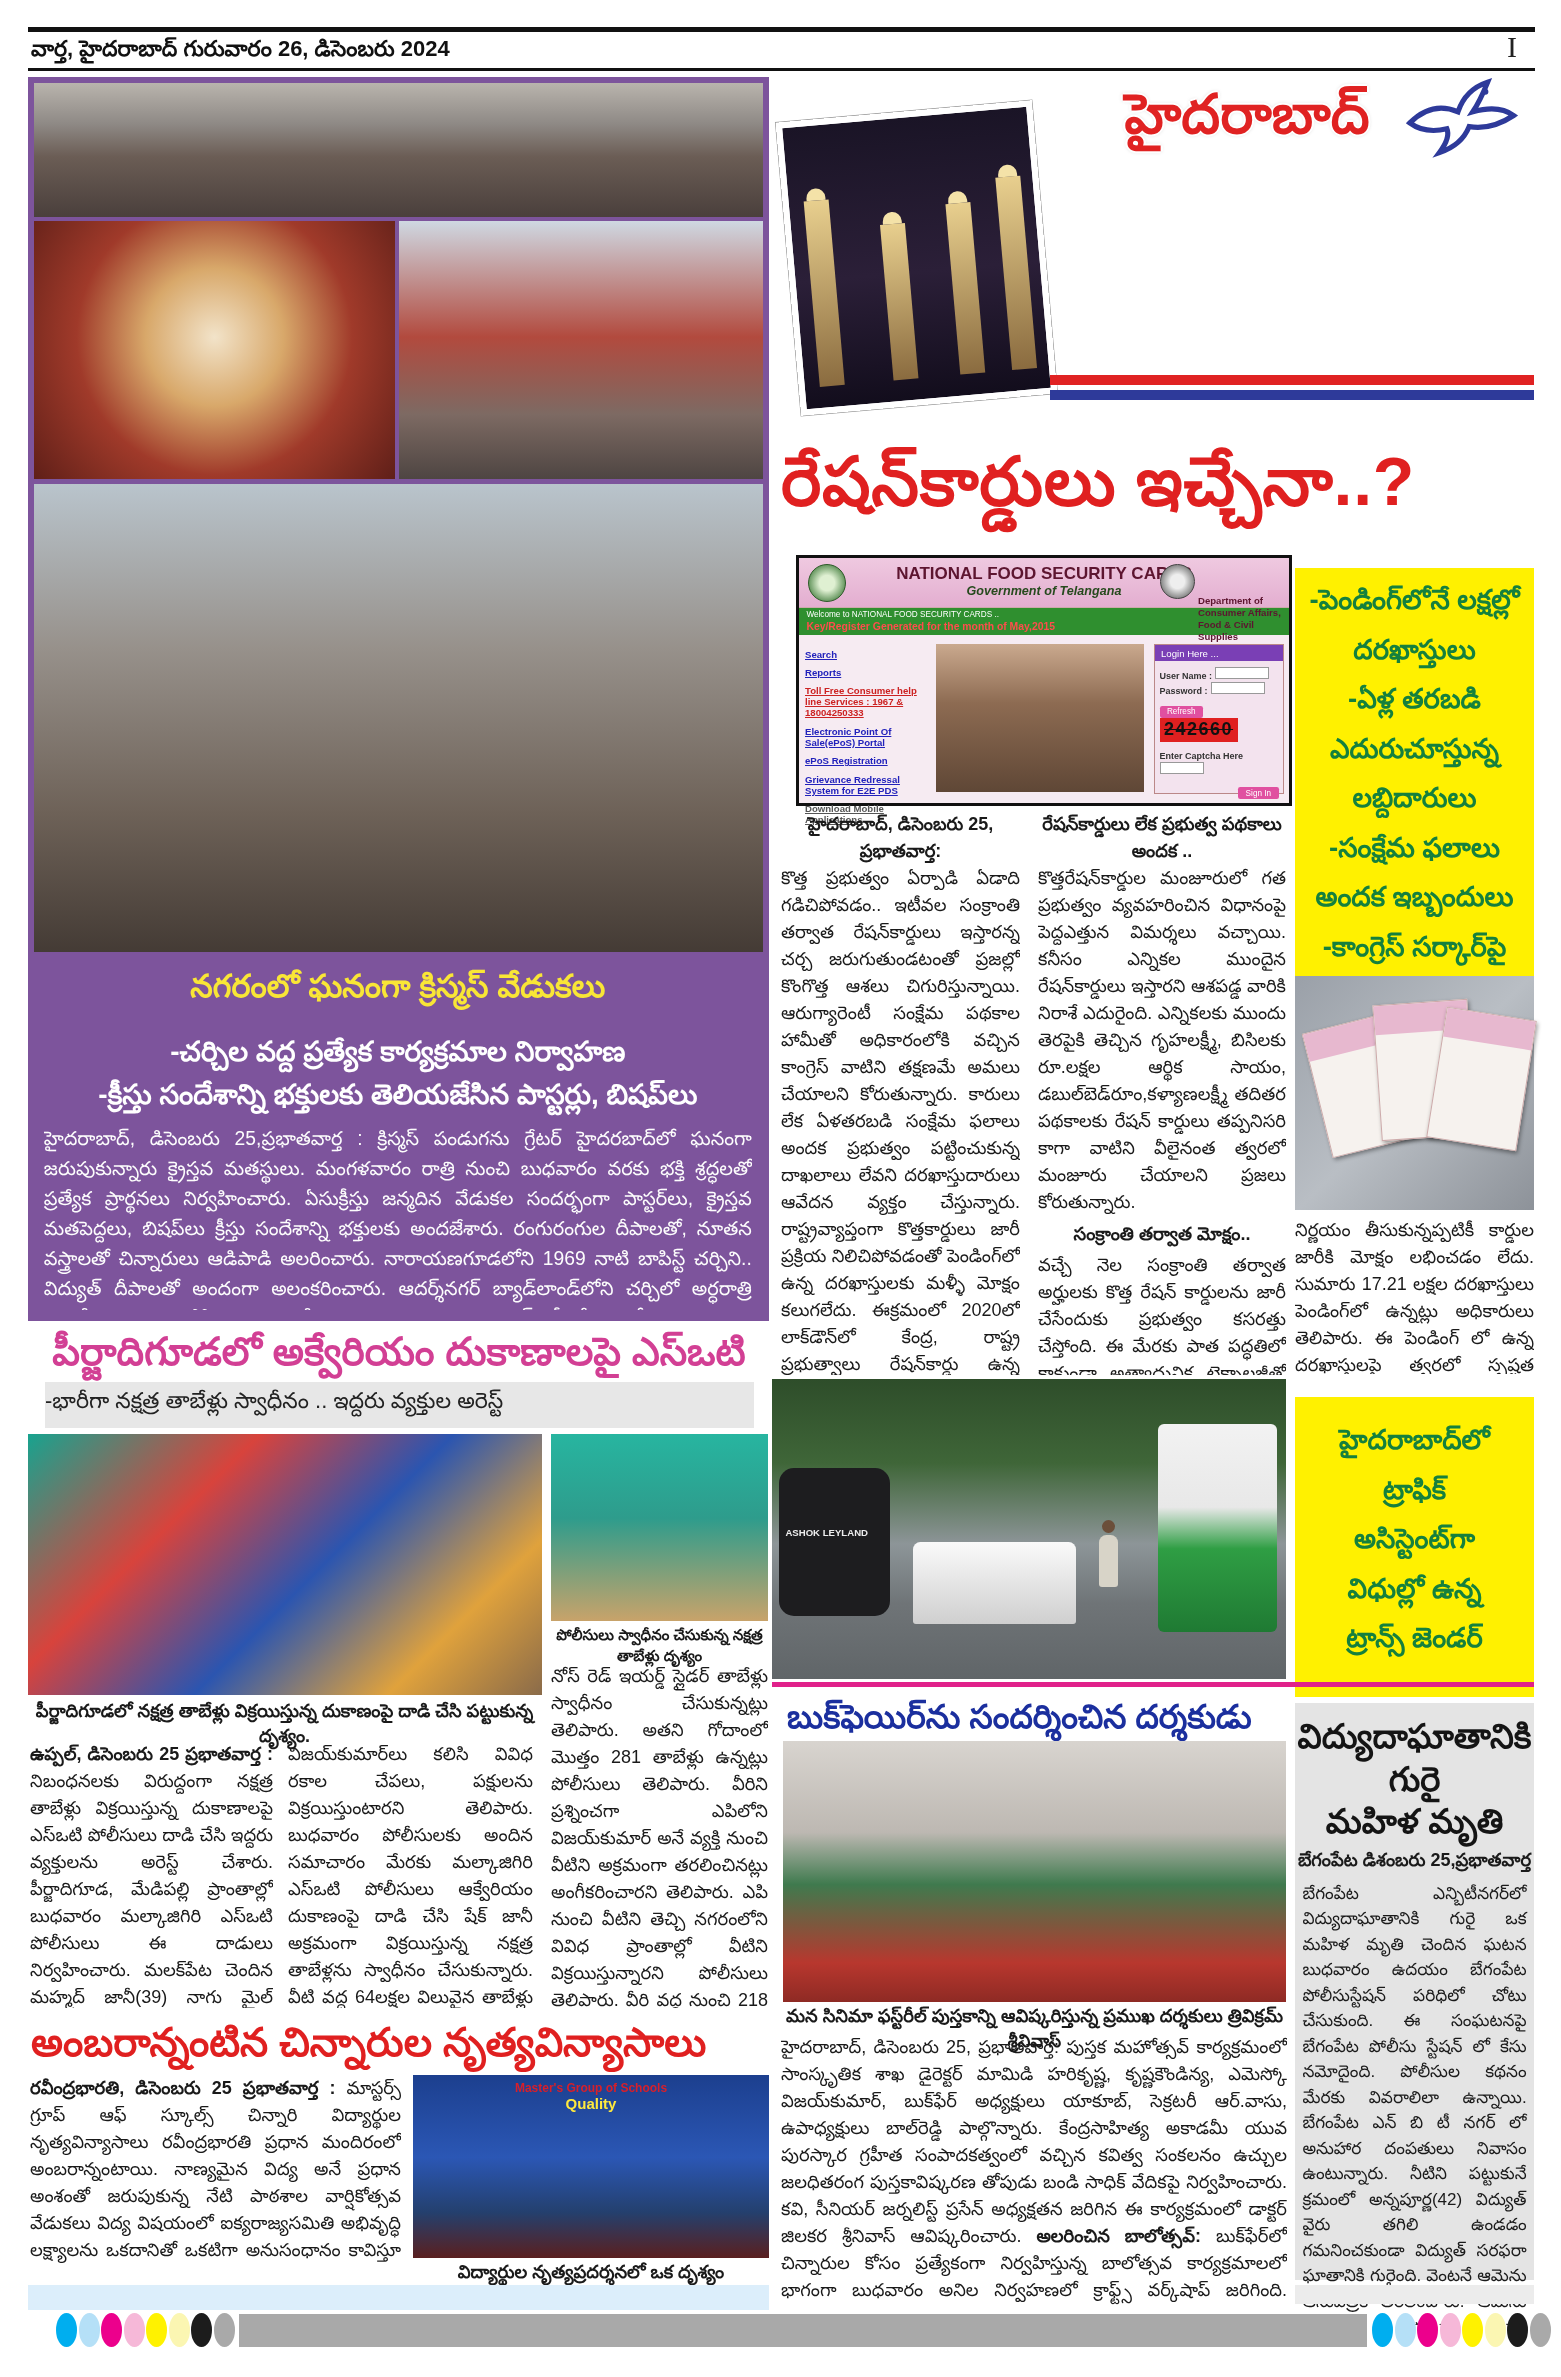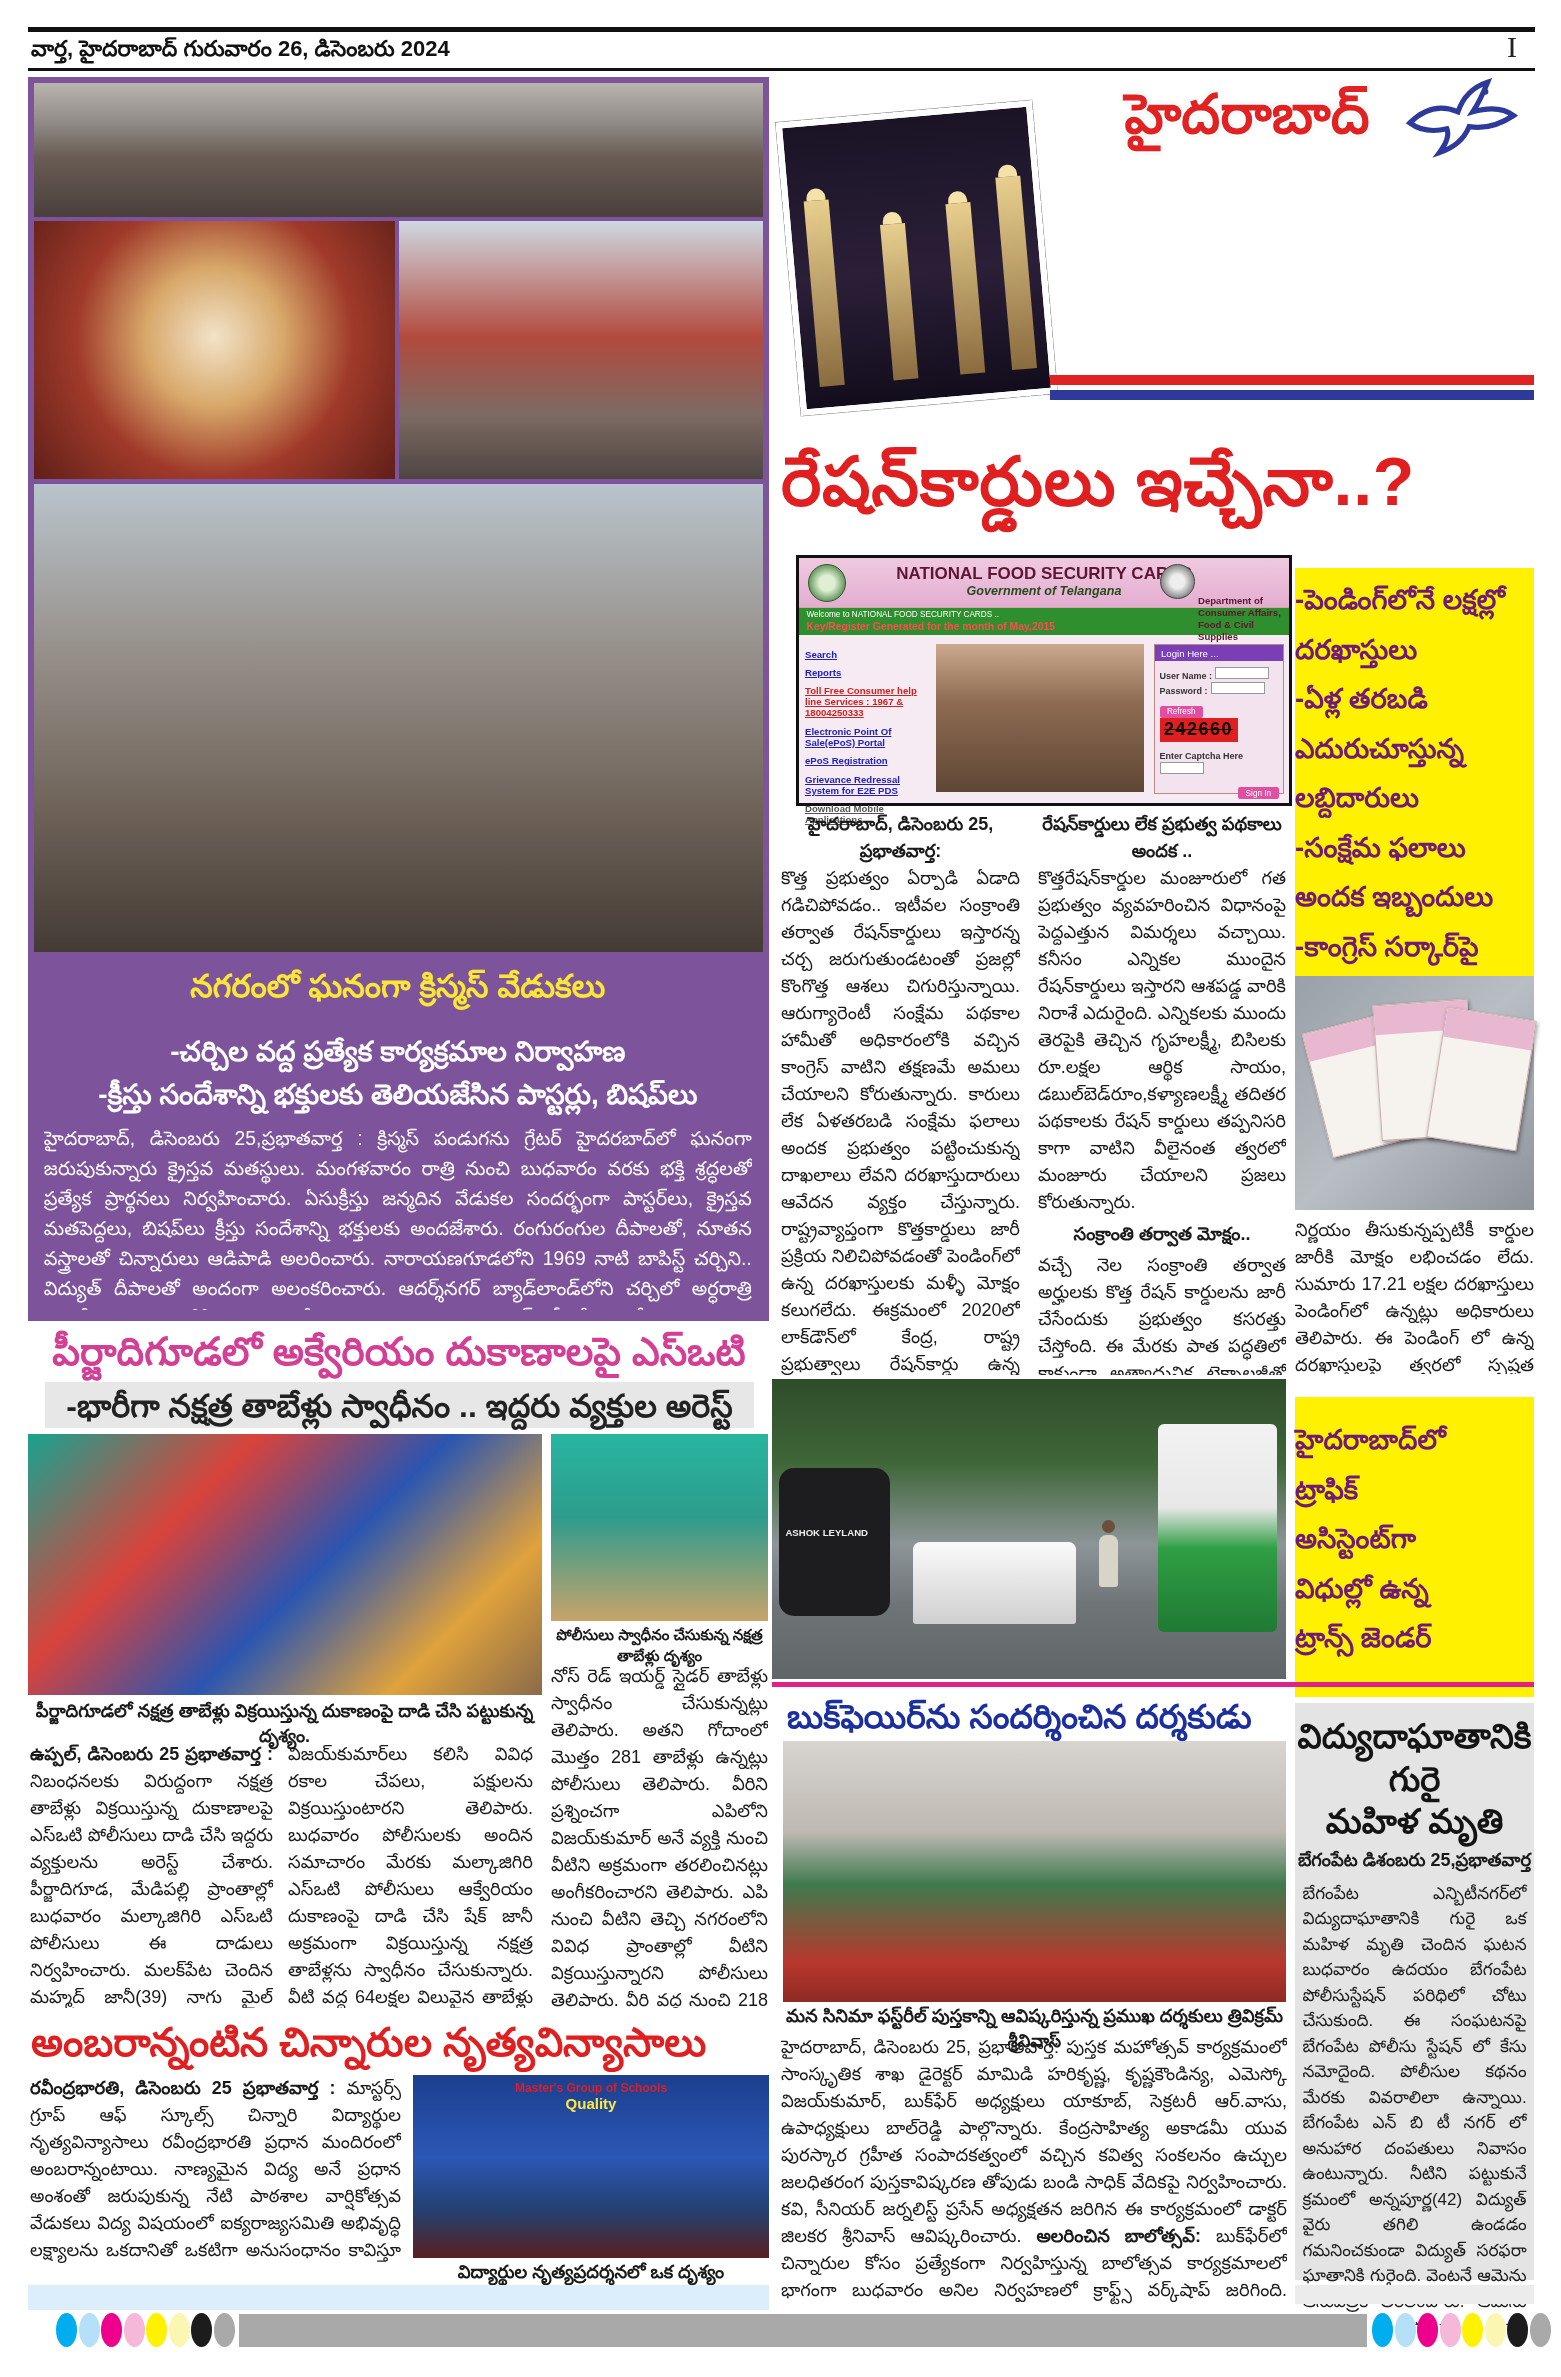--- a/index.html
+++ b/index.html
@@ -20,33 +20,33 @@
   .minaret:before{content:"";position:absolute;top:-12px;left:3px;width:19.3px;height:12px;border-radius:9.6px 9.6px 0 0;background:#f4e2a8;}
 
   
   .lead-head{font-size:68px;font-weight:bold;color:#e02020;letter-spacing:0.7px;}
   .purple-block{background:#7d549c;}
   .xmas-title{font-size:32px;font-weight:bold;color:#f9e636;text-align:center;}
   .xmas-sub{font-size:28px;font-weight:bold;color:#ffffff;text-align:center;}
   .xmas-body{font-size:19.3px;line-height:1.55;color:#fdfdfd;text-align:justify;}
   .pink-head{font-size:39px;font-weight:bold;color:#d23f94;}
   .gray-bar{background:#e7e7e7;}
-  .gray-bar-text{font-size:32px;font-weight:bold;color:#222;text-align:center;}
+  .gray-bar-text{font-size:22px;font-weight:normal;color:#222;text-align:left;}
   .red-head{font-size:40px;font-weight:bold;color:#e02020;}
   .blue-head{font-size:33px;font-weight:bold;color:#1b2f9e;}
   .black-head{font-size:34px;font-weight:bold;color:#141414;text-align:center;line-height:1.25;}
 
   .telugu-body{font-size:18px;line-height:1.5;color:#1a1a1a;text-align:justify;}
   .dateline{font-weight:bold;}
   .subhead{display:block;text-align:center;font-weight:bold;margin:4.5px 0;}
   .caption{font-size:18px;font-weight:bold;color:#1a1a1a;text-align:center;}
 
   
   .yellow-box{background:#fff100;}
-  .yb-line{font-size:27.5px;font-weight:bold;color:#701a75;text-align:left;line-height:1.8;}
+  .yb-line{font-size:27.5px;font-weight:bold;color:#15803d;text-align:center;line-height:1.8;}
 
   
   .ph{background:#777;}
   .ph-street{background:linear-gradient(180deg,#b9b4ad 0%,#8f8a86 30%,#6b5d55 55%,#4a3f3c 100%);}
   .ph-baby{background:radial-gradient(circle at 50% 45%,#f2e3c9 0%,#d8a86a 30%,#a03a2a 60%,#5f1f18 100%);}
   .ph-church{background:linear-gradient(180deg,#cfd8e2 0%,#b24a3e 45%,#7d6a63 75%,#4e4542 100%);}
   .ph-crowd{background:linear-gradient(180deg,#b9c4cc 0%,#97918b 35%,#6e6258 70%,#443b35 100%);}
   .ph-tortoise{background:linear-gradient(135deg,#17a38f 0%,#d8433c 30%,#2b55b0 55%,#e0a23c 80%,#8a6b4a 100%);}
   .ph-tortoise2{background:linear-gradient(180deg,#27b5a0 0%,#2e9c8c 45%,#c8a36a 100%);}
   .ph-traffic{background:linear-gradient(180deg,#2e4d2a 0%,#3f6638 28%,#8d9598 55%,#6f7477 75%,#606568 100%);}

